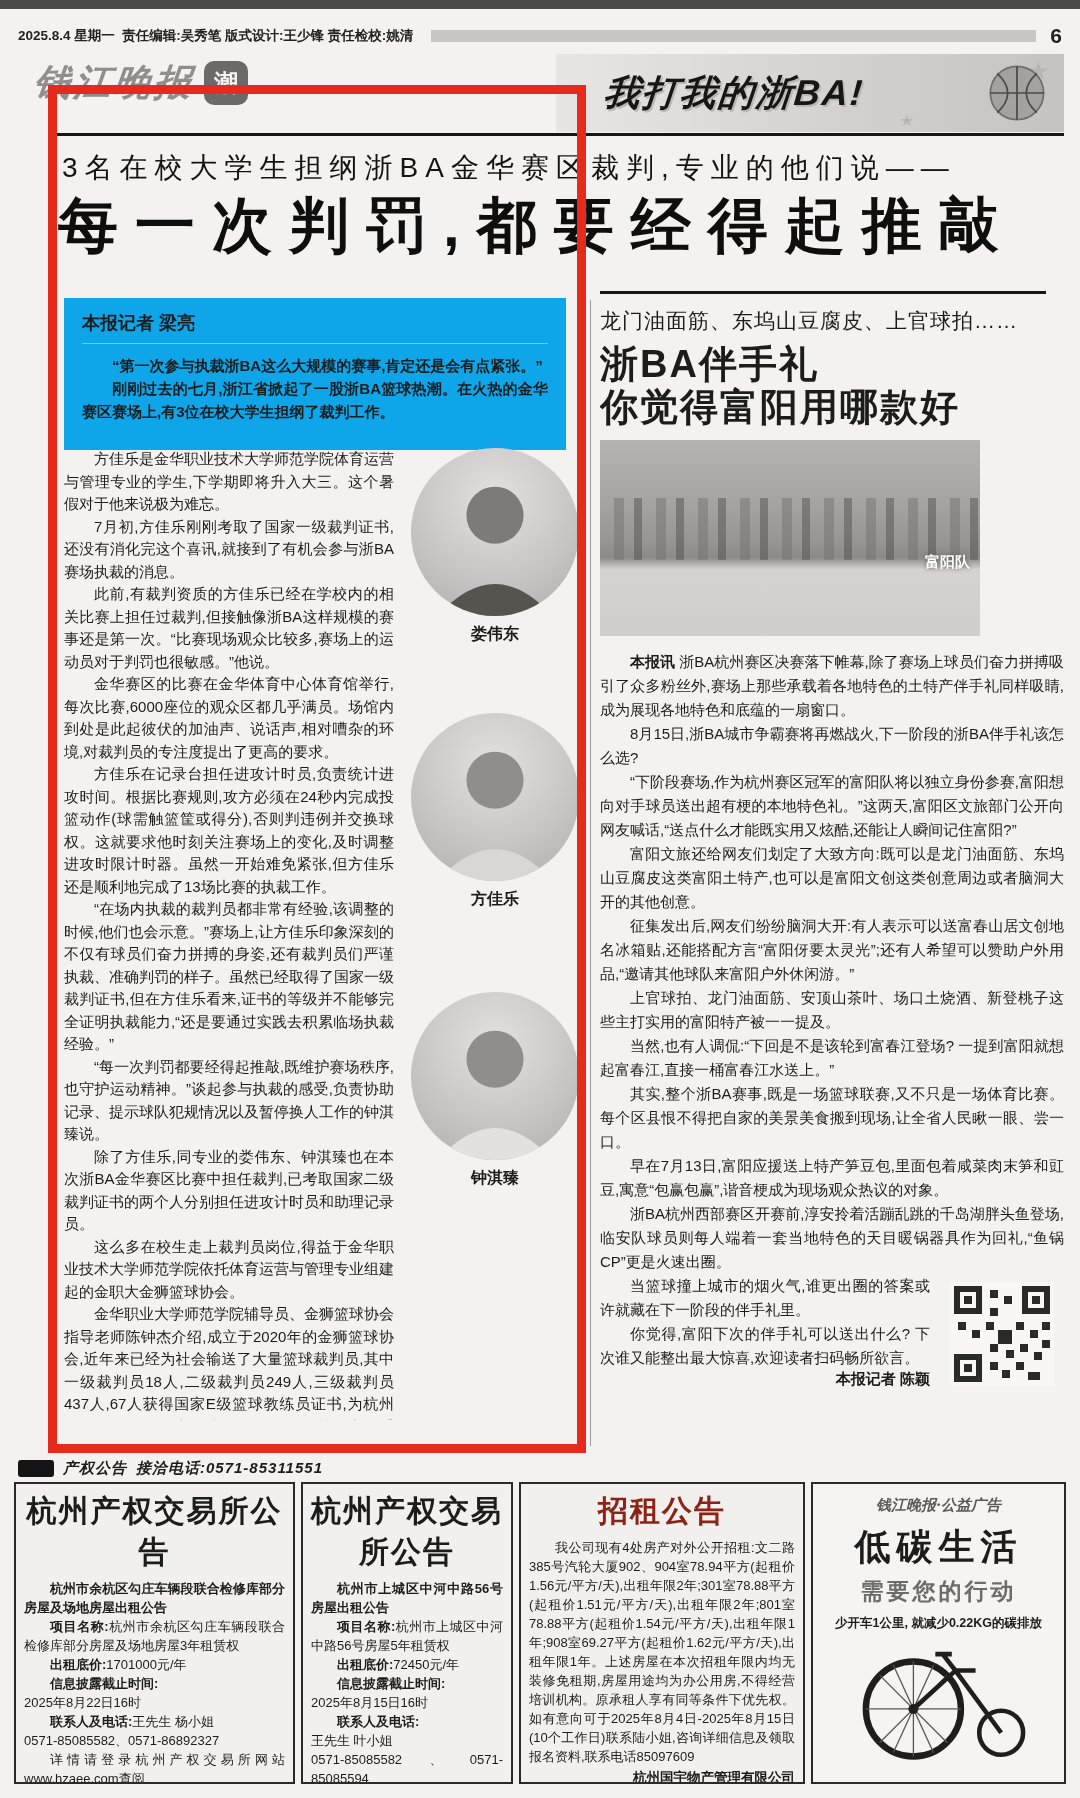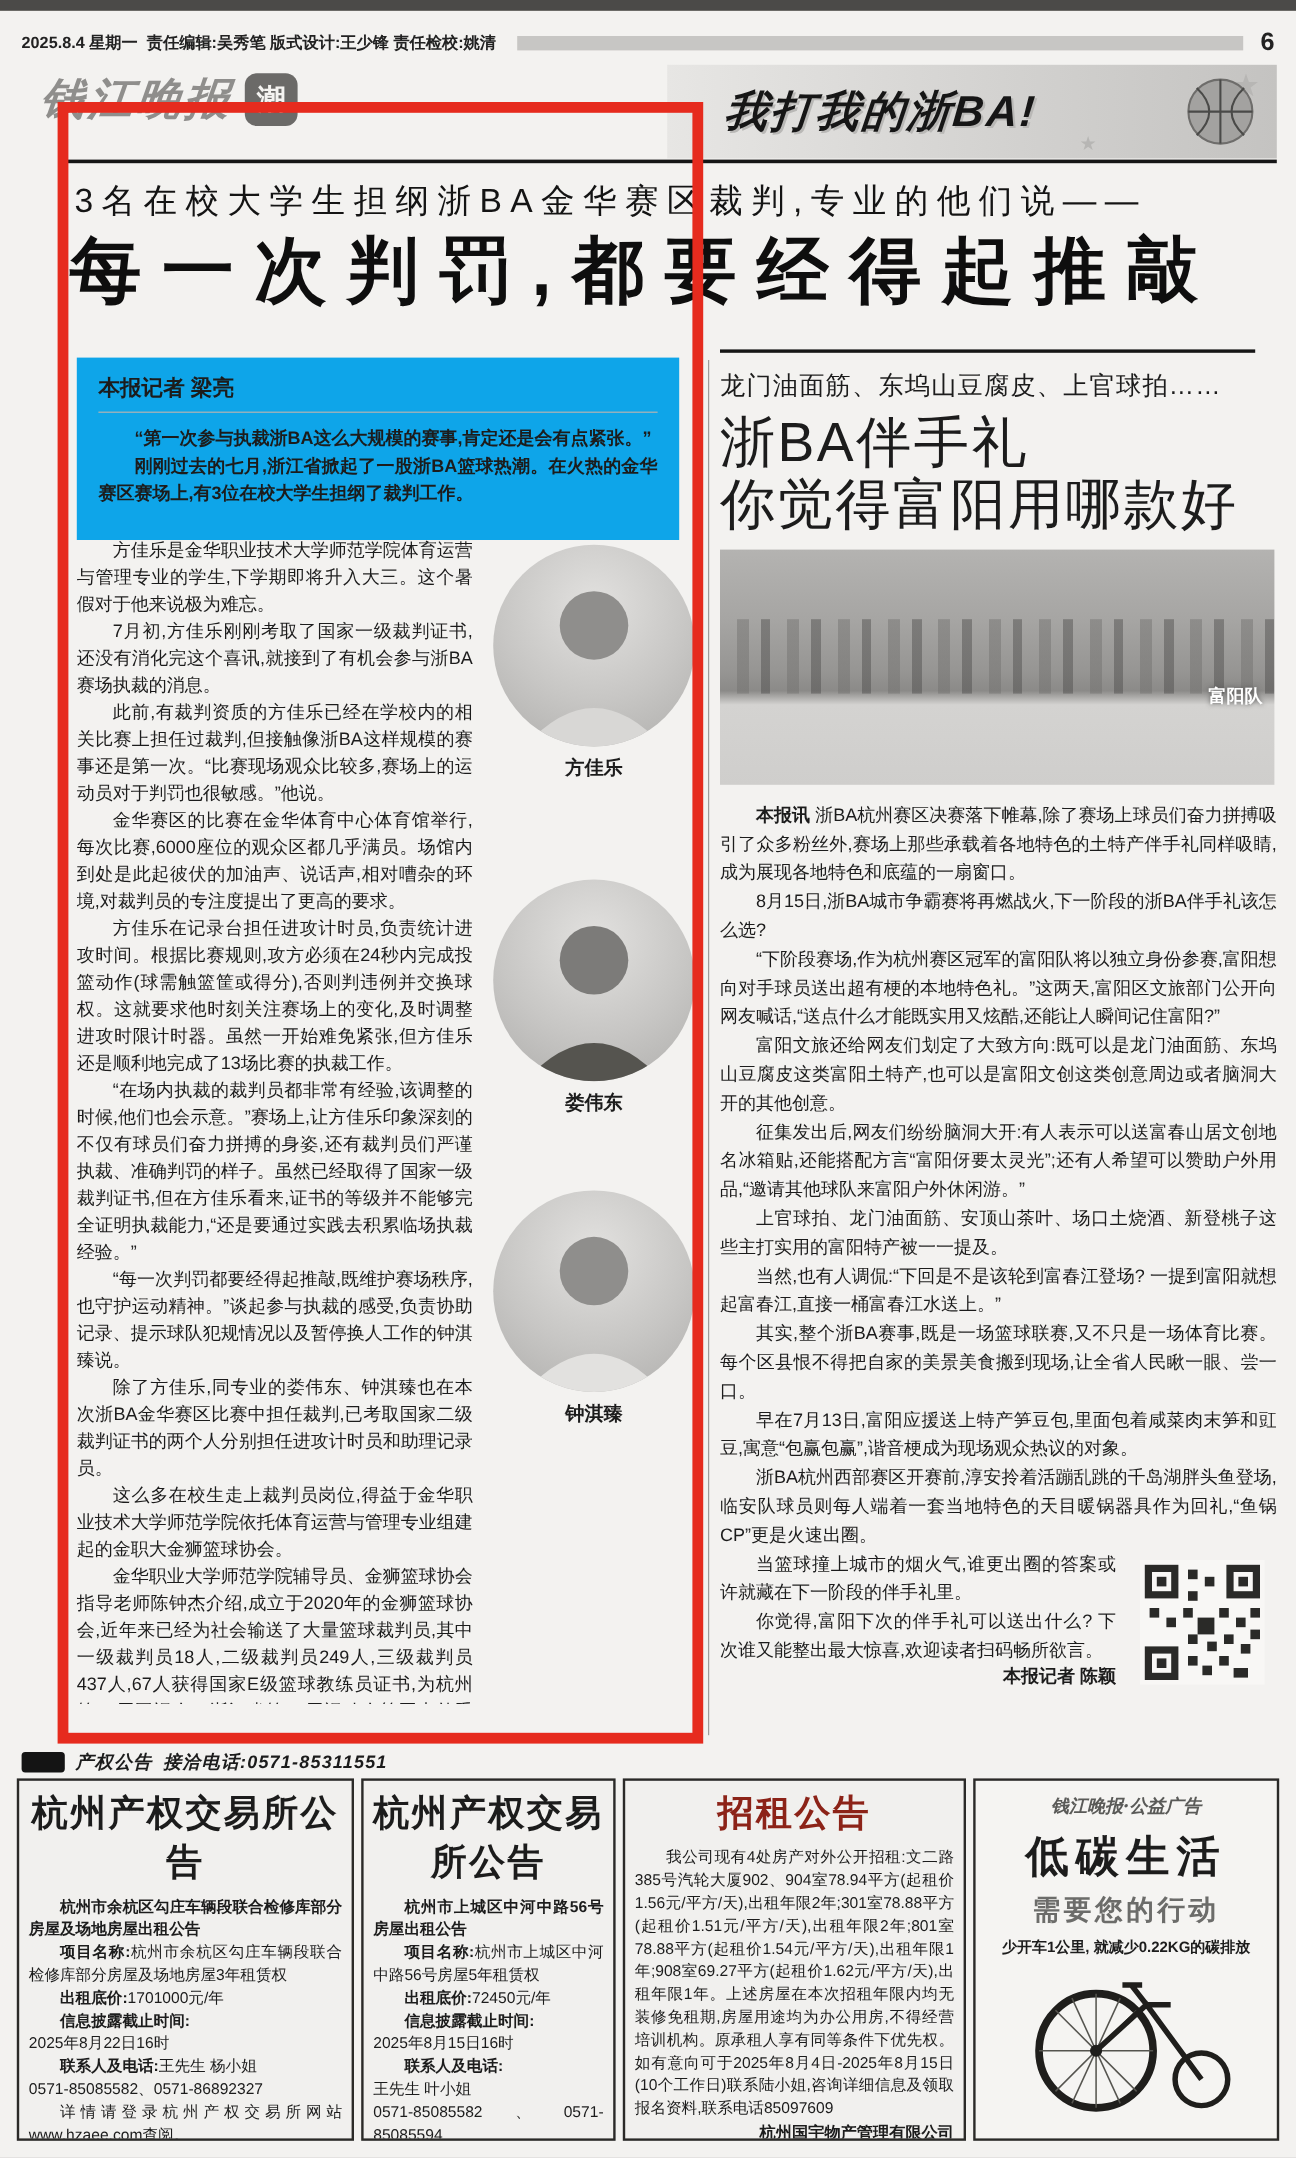--- a/index.html
+++ b/index.html
@@ -40,22 +40,22 @@
   .photo-item.p1{margin-top:6px;margin-bottom:82px;}
   .photo-item.p2{margin-bottom:62px;}
   .portrait{width:168px;height:168px;border-radius:50%;overflow:hidden;
             background:radial-gradient(circle at 50% 30%,#e2e1df 0%,#c7c6c4 55%,#aeadab 100%);}
   .photo-caption{margin-top:8px;font-size:16px;font-weight:bold;}
   .v-divider{left:590px;top:300px;width:1px;height:1146px;background:#9d9c9a;}
   
   .right-col{left:600px;top:291px;width:464px;height:1166px;overflow:hidden;}
   .r-rule{border-top:3px solid #161616;width:446px;margin-bottom:13px;}
   .r-kicker{font-size:21px;letter-spacing:1px;margin:0 0 8px;}
-  .r-headline{font-size:46px;font-weight:400;line-height:1.12;letter-spacing:2px;margin:0;}
-  .team-photo{position:relative;width:462px;height:196px;margin:12px 0 14px;
+  .r-headline{font-size:38px;font-weight:700;line-height:1.12;letter-spacing:2px;margin:0;}
+  .team-photo{position:relative;width:380px;height:196px;margin:12px 0 14px;
     background:linear-gradient(#b4b3b1 0%,#a6a5a3 30%,#969593 52%,#8b8a88 60%,#d4d3d1 66%,#cfcecc 100%);}
   .team-photo .players{position:absolute;left:0;right:0;top:58px;height:62px;
     background:repeating-linear-gradient(90deg,transparent 0 14px,#6f6e6c 14px 24px,transparent 24px 34px,#4a4948 34px 42px);opacity:.45;}
   .team-caption{position:absolute;right:10px;bottom:64px;color:#fff;font-size:15px;font-weight:bold;text-shadow:0 0 4px #555;}
   .rp{font-size:15px;line-height:24px;margin:0;text-indent:2em;text-align:justify;}
   .rp .lead{font-weight:bold;}
   .qr-float{float:right;width:124px;margin:8px 0 0 10px;text-align:center;}
   .r-byline{text-align:right;font-weight:bold;font-size:15px;margin-top:0;padding-right:4px;}
   
   .annotation{left:48px;top:85px;width:538px;height:1368px;border:9px solid #e62b1e;box-sizing:border-box;z-index:60;}
@@ -129,37 +129,37 @@
       <p class="bp">此前,有裁判资质的方佳乐已经在学校内的相关比赛上担任过裁判,但接触像浙BA这样规模的赛事还是第一次。“比赛现场观众比较多,赛场上的运动员对于判罚也很敏感。”他说。</p>
       <p class="bp">金华赛区的比赛在金华体育中心体育馆举行,每次比赛,6000座位的观众区都几乎满员。场馆内到处是此起彼伏的加油声、说话声,相对嘈杂的环境,对裁判员的专注度提出了更高的要求。</p>
       <p class="bp">方佳乐在记录台担任进攻计时员,负责统计进攻时间。根据比赛规则,攻方必须在24秒内完成投篮动作(球需触篮筐或得分),否则判违例并交换球权。这就要求他时刻关注赛场上的变化,及时调整进攻时限计时器。虽然一开始难免紧张,但方佳乐还是顺利地完成了13场比赛的执裁工作。</p>
       <p class="bp">“在场内执裁的裁判员都非常有经验,该调整的时候,他们也会示意。”赛场上,让方佳乐印象深刻的不仅有球员们奋力拼搏的身姿,还有裁判员们严谨执裁、准确判罚的样子。虽然已经取得了国家一级裁判证书,但在方佳乐看来,证书的等级并不能够完全证明执裁能力,“还是要通过实践去积累临场执裁经验。”</p>
       <p class="bp">“每一次判罚都要经得起推敲,既维护赛场秩序,也守护运动精神。”谈起参与执裁的感受,负责协助记录、提示球队犯规情况以及暂停换人工作的钟淇臻说。</p>
       <p class="bp">除了方佳乐,同专业的娄伟东、钟淇臻也在本次浙BA金华赛区比赛中担任裁判,已考取国家二级裁判证书的两个人分别担任进攻计时员和助理记录员。</p>
       <p class="bp">这么多在校生走上裁判员岗位,得益于金华职业技术大学师范学院依托体育运营与管理专业组建起的金职大金狮篮球协会。</p>
       <p class="bp">金华职业大学师范学院辅导员、金狮篮球协会指导老师陈钟杰介绍,成立于2020年的金狮篮球协会,近年来已经为社会输送了大量篮球裁判员,其中一级裁判员18人,二级裁判员249人,三级裁判员437人,67人获得国家E级篮球教练员证书,为杭州第19届亚运会、浙江省第17届运动会等国内外重大体育赛事输送裁判及技术官员64人。</p>
     </div>
     <div class="photo-col">
+      <div class="photo-item p2">
+        <div class="portrait">
+          <svg viewBox="0 0 100 100" width="168" height="168">
+            <circle cx="50" cy="40" r="17" fill="#7c7b79"></circle>
+            <path d="M14,102 Q50,60 86,102 Z" fill="#55544f"></path>
+          </svg>
+        </div>
+        <div class="photo-caption">娄伟东</div>
+      </div>
       <div class="photo-item p1">
         <div class="portrait">
           <svg viewBox="0 0 100 100" width="168" height="168">
             <circle cx="50" cy="40" r="17" fill="#8f8e8c"></circle>
             <path d="M14,102 Q50,60 86,102 Z" fill="#d8d7d5"></path>
           </svg>
         </div>
         <div class="photo-caption">方佳乐</div>
-      </div>
-      <div class="photo-item p2">
-        <div class="portrait">
-          <svg viewBox="0 0 100 100" width="168" height="168">
-            <circle cx="50" cy="40" r="17" fill="#7c7b79"></circle>
-            <path d="M14,102 Q50,60 86,102 Z" fill="#55544f"></path>
-          </svg>
-        </div>
-        <div class="photo-caption">娄伟东</div>
       </div>
       <div class="photo-item p3">
         <div class="portrait">
           <svg viewBox="0 0 100 100" width="168" height="168">
             <circle cx="50" cy="40" r="17" fill="#8f8e8c"></circle>
             <path d="M14,102 Q50,60 86,102 Z" fill="#e2e1df"></path>
           </svg>
         </div>
         <div class="photo-caption">钟淇臻</div>
       </div>

